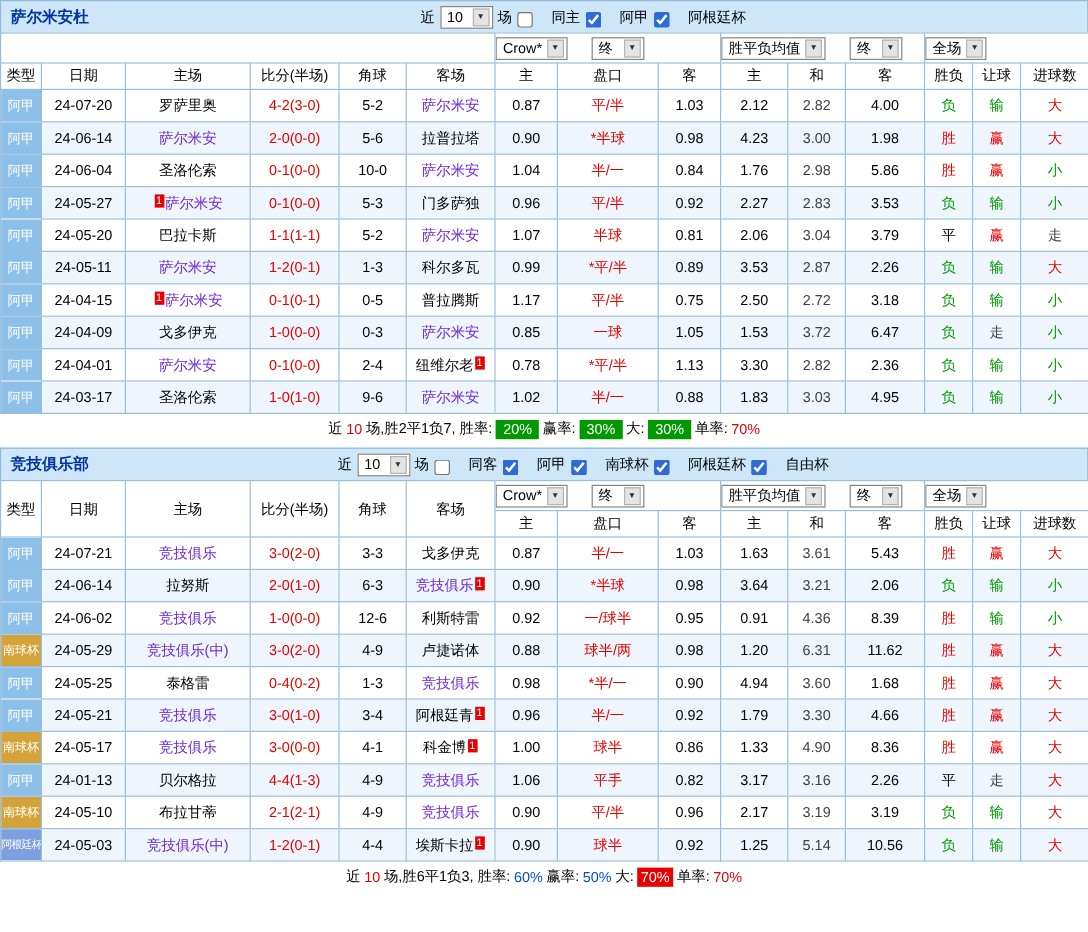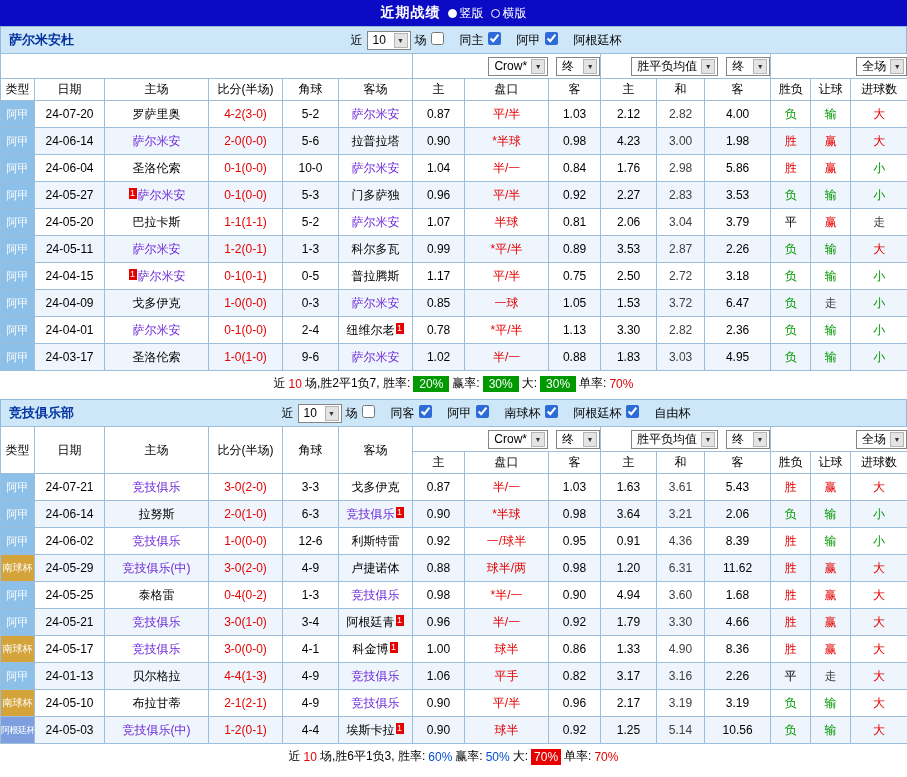--- a/index.html
+++ b/index.html
@@ -7,33 +7,33 @@
 body{width:907px;height:777px;overflow:hidden;font-family:"Liberation Sans","DejaVu Sans",sans-serif;font-size:12px;color:#000}
 .topbar{height:26px;background:#0b0bc6;color:#fff;display:flex;align-items:center;justify-content:center;gap:7px}
 .topbar-title{font-size:14px;font-weight:bold;letter-spacing:1px}
 .radio-opt{display:inline-flex;align-items:center;gap:3px;cursor:pointer}
 .radio{width:9px;height:9px;border:1px solid #fff;border-radius:50%;display:inline-block}
 .radio.filled{background:#fff}
 .teambar{height:27px;background:#cde6f8;border:1px solid #93bad8;border-bottom:0;display:flex;align-items:center;padding:0 8px}
 .teamname{color:#0333a0;font-weight:bold;font-size:13px}
 .filterbar{display:flex;align-items:center;gap:4px;margin:0 auto}
 .flabel{color:#000}
-.chk{display:inline-flex;align-items:flex-start;gap:16px;cursor:pointer}
+.chk{display:inline-flex;align-items:flex-end;gap:16px;cursor:pointer}
 .chk input{width:13px;height:13px;accent-color:#2f6bd8;margin:0}
 .sel{display:inline-flex;align-items:center;justify-content:space-between;border:1px solid #858585;background:#fff;height:19px;padding:0 2px 0 5px;gap:4px;min-width:44px;cursor:pointer}
 .sel-text{font-size:12px;white-space:nowrap}
 .sel-arrow{font-size:7px;color:#333;background:#e4e4e4;border:1px solid #b5b5b5;width:14px;height:15px;display:inline-flex;align-items:center;justify-content:center}
 table{width:907px;table-layout:fixed;border-collapse:collapse;text-align:center}
 th,td{border:1px solid #9cbedd;overflow:hidden;white-space:nowrap;padding:0}
 thead th{font-weight:normal;background:#fff}
 tr.selrow th{height:25px}
 tr.labels th{height:22px}
 tbody td{height:27px}
 tbody tr.alt{background:#eef5fc}
-.selwrap{display:flex;align-items:center;justify-content:flex-end;gap:8px}
+.selwrap{display:flex;align-items:center;justify-content:flex-start;gap:20px}
 td.type{color:#fff;font-size:11px}
 td.type.len3{font-size:10px}
 td.type.len4{font-size:9px;letter-spacing:-0.5px}
 .t-ajia{background:#8cc0e9}
 .t-nqb{background:#d4a43b}
 .t-agtb{background:#7d9fe0}
 .c-red{color:#e60000}
 .c-green{color:#009900}
 .c-blue{color:#404040}
 .team{color:#000}
@@ -45,31 +45,20 @@
 .f-blue{color:#0550cc}
 .f-badge-green{background:#009900;color:#fff;padding:0 6px;line-height:16px}
 .f-badge-red{background:#e60000;color:#fff;padding:0 3px;line-height:16px}
 .section2{margin-top:3px}
 </style>
 </head>
 <body>
 
 <div class="page">
 
-  <header class="topbar">
-    <span class="topbar-title">近期战绩</span>
-    <span class="radio-opt">
-      <span class="radio filled"></span>
-      <span class="radio-label">竖版</span>
-    </span>
-    <span class="radio-opt">
-      <span class="radio"></span>
-      <span class="radio-label">横版</span>
-    </span>
-  </header>
 
   <section>
     <div class="teambar">
       <span class="teamname">萨尔米安杜</span>
       <span class="filterbar">
           <span class="flabel">近</span>
           <span class="sel">
             <span class="sel-text">10</span>
             <span class="sel-arrow">▼</span>
           </span>

